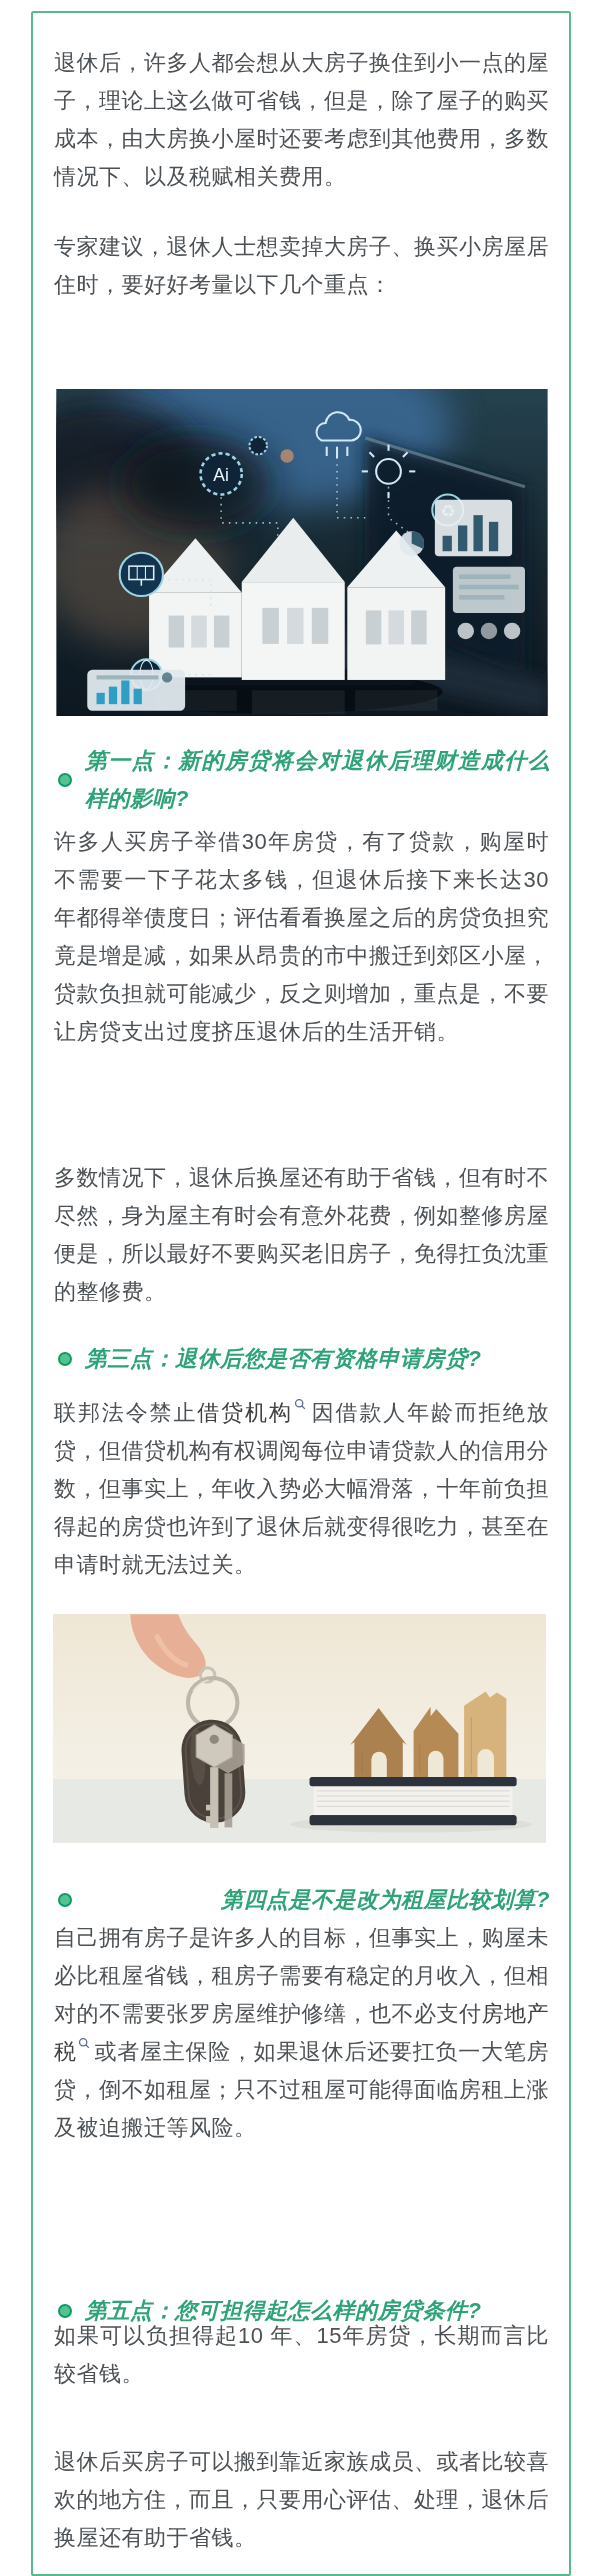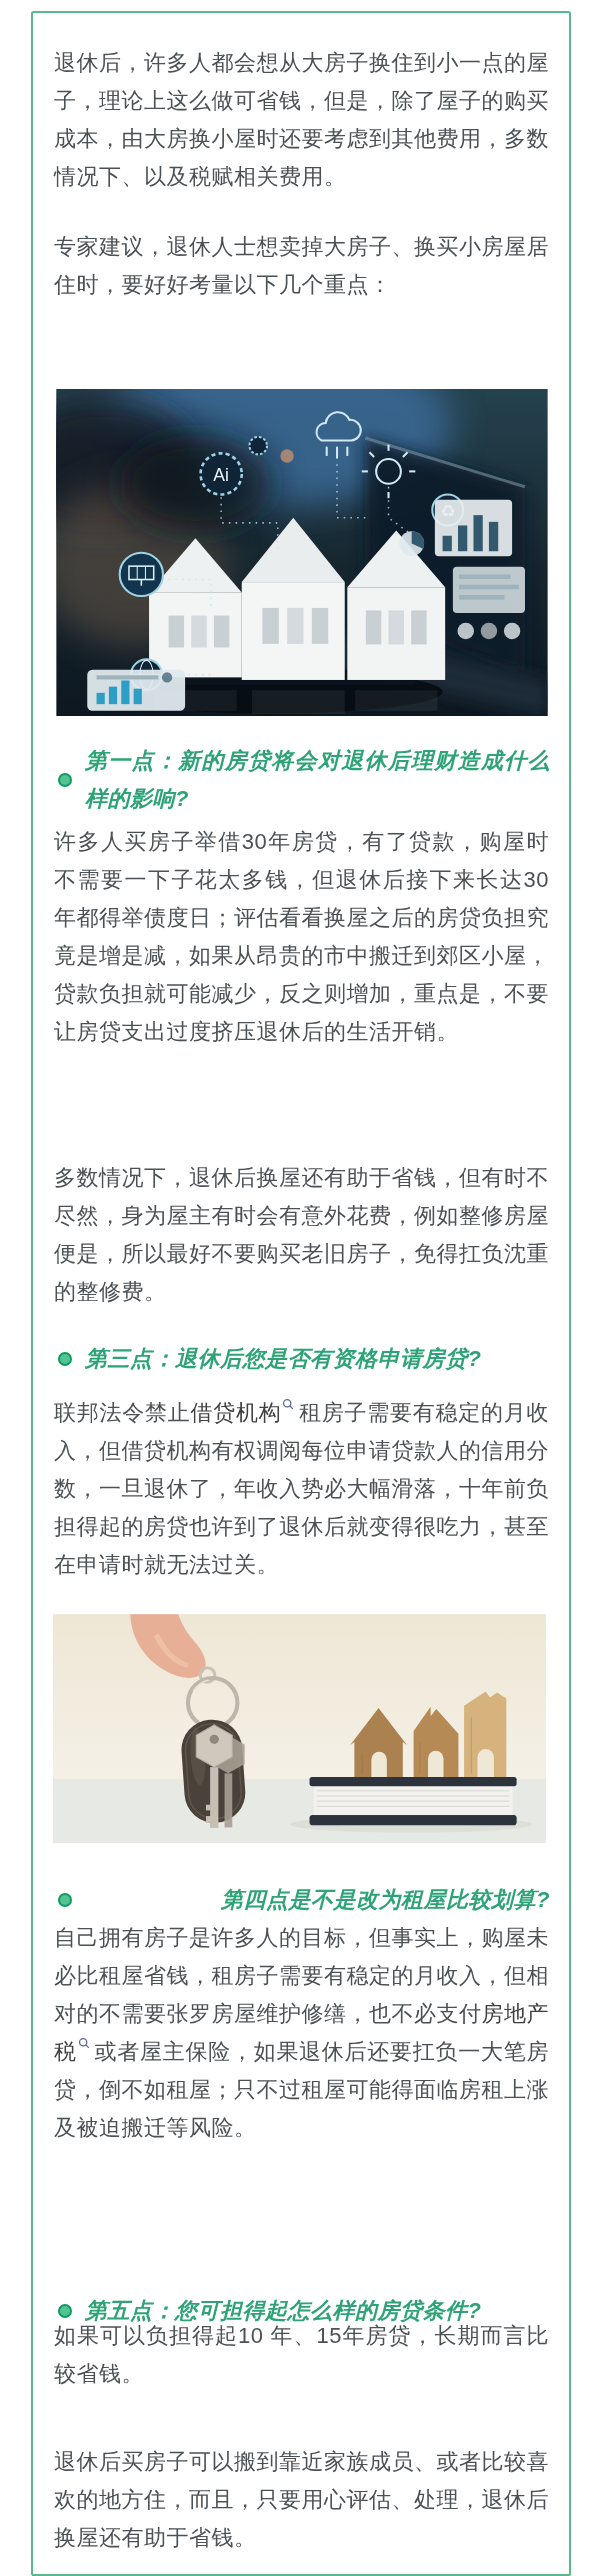--- a/index.html
+++ b/index.html
@@ -161,21 +161,21 @@
 
   <p class="para" style="top:1159px;">多数情况下，退休后换屋还有助于省钱，但有时不尽然，身为屋主有时会有意外花费，例如整修房屋便是，所以最好不要购买老旧房子，免得扛负沈重的整修费。</p>
 
   <div class="h-row" style="top:1340px;">
     <span class="dot"></span>
     <span class="h-text">第三点：退休后您是否有资格申请房贷?</span>
   </div>
   <p class="para" style="top:1394px;"><span>联邦法令禁止</span><span class="link">借贷机构</span><span class="sup-icon"><svg width="12.4" height="12.4" viewBox="0 0 24 24">
           <circle cx="10" cy="10" r="7" fill="none" stroke="#5d6894" stroke-width="2.5"></circle>
           <line x1="15" y1="15" x2="21" y2="21" stroke="#5d6894" stroke-width="2.5"></line>
-        </svg></span><span>租房子需要有稳定的月收入，但借贷机构有权调阅每位申请贷款人的信用分数，一旦退休了，年收入势必大幅滑落，十年前负担得起的房贷也许到了退休后就变得很吃力，甚至在申请时就无法过关。</span></p>
+        </svg></span><span>因借款人年龄而拒绝放贷，但借贷机构有权调阅每位申请贷款人的信用分数，但事实上，年收入势必大幅滑落，十年前负担得起的房贷也许到了退休后就变得很吃力，甚至在申请时就无法过关。</span></p>
 
   <svg class="photo" style="left:53px; top:1614px;" width="493" height="229" viewBox="0 0 957 444">
     <defs>
       <linearGradient id="bg2" x1="0" y1="0" x2="0" y2="1">
         <stop offset="0" stop-color="#efe7d5"></stop>
         <stop offset="0.7" stop-color="#f4f0e6"></stop>
         <stop offset="1" stop-color="#f1efe9"></stop>
       </linearGradient>
     </defs>
     <rect width="957" height="444" fill="url(#bg2)"></rect>

